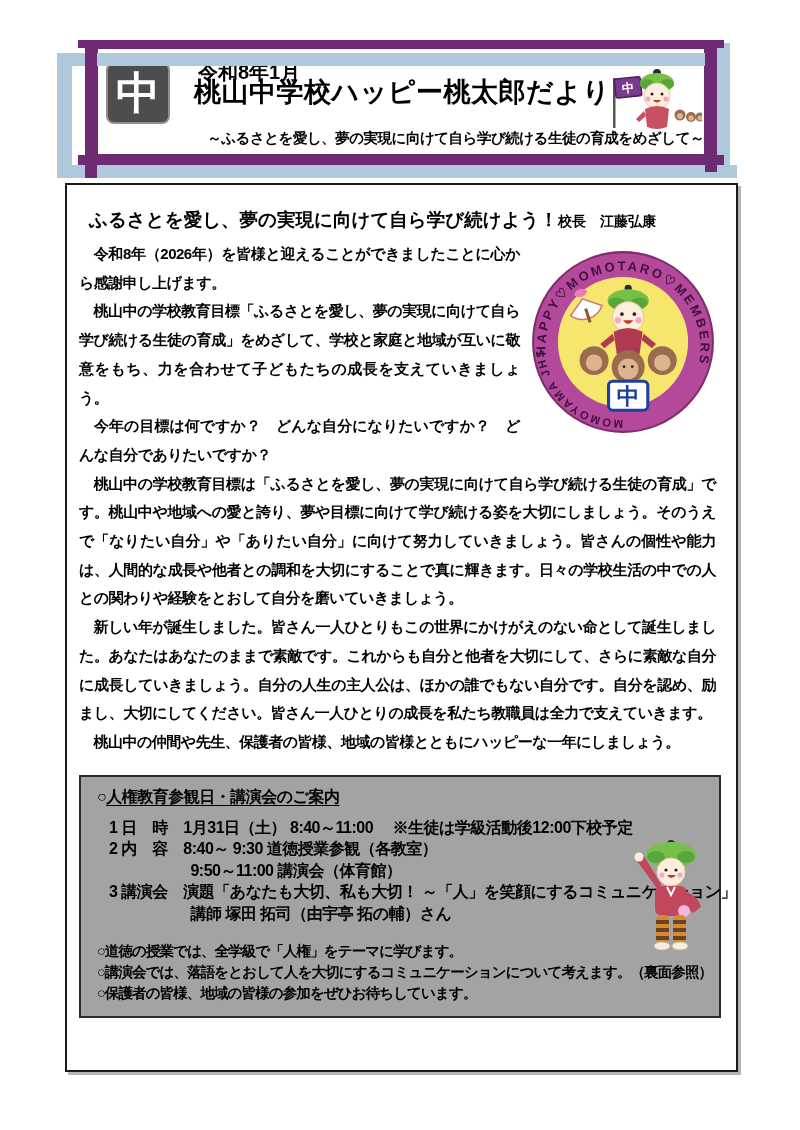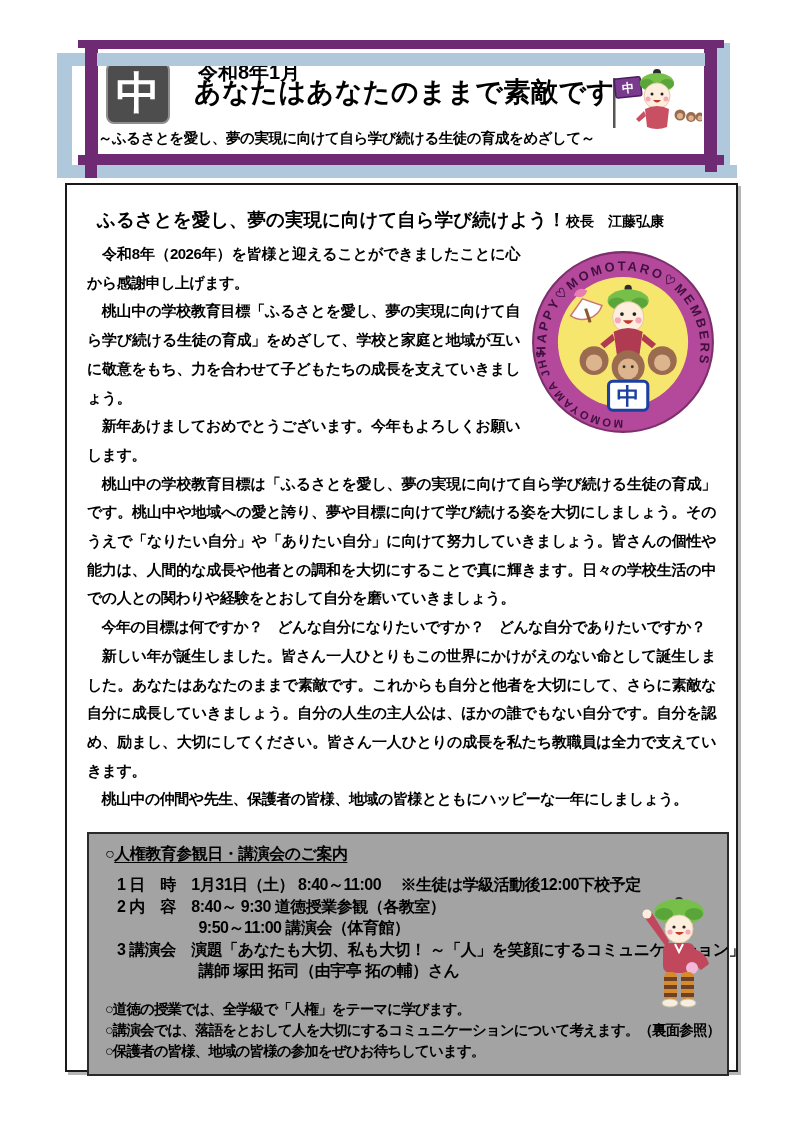--- a/index.html
+++ b/index.html
@@ -29,28 +29,28 @@
     background:#fff; border:1px solid #6e2a73; z-index:2;
   }
   .school-emblem {
     position:absolute; left:8px; top:13px; width:64px; height:62px;
     background:#4d4d4d; border:2px solid #8f8f8f; border-radius:8px;
     color:#fff; display:flex; align-items:center; justify-content:center;
     font-size:44px; line-height:1;
   }
   .banner-date  { position:absolute; left:100px; top:10px;  font-size:20px; }
   .banner-title { position:absolute; left:96px;  top:25px; font-size:27px; letter-spacing:0.5px; white-space:nowrap; }
-  .banner-subtitle { position:absolute; left:0; top:80px; width:100%; text-align:left; font-size:14.5px; letter-spacing:-0.5px; white-space:nowrap; }
+  .banner-subtitle { position:absolute; left:0; top:80px; width:100%; text-align:right; font-size:14.5px; letter-spacing:-0.5px; white-space:nowrap; }
   .banner-char { position:absolute; right:2px; top:4px; }
 
   
   .main-box {
     position:absolute; left:65px; top:183px; width:673px; height:889px;
     border:2px solid #1a1a1a; background:#fff; box-shadow:3px 3px 0 #b5b5b5;
-    padding:20px 20px 0 20px;
+    padding:20px 20px 0 12px;
   }
   .msg-head { display:flex; align-items:baseline; margin:2px 0 8px 10px; white-space:nowrap; }
   .msg-title { font-size:18.5px; }
   .msg-author { font-size:14px; }
 
   .badge-wrap { float:right; width:186px; height:188px; margin:8px 0 2px 10px; }
 
   p.body-text {
     margin:0; font-size:15px; line-height:28.7px; letter-spacing:-0.5px;
     white-space:pre-wrap; text-align:justify;
@@ -84,21 +84,21 @@
     <div class="bar b-blue blue-left"></div>
     <div class="bar b-blue blue-right"></div>
     <div class="bar b-purple purple-top"></div>
     <div class="bar b-purple purple-bottom"></div>
     <div class="bar b-purple purple-left"></div>
     <div class="bar b-purple purple-right"></div>
 
     <div class="banner-box">
       <div class="school-emblem">中</div>
       <div class="banner-date">令和8年1月</div>
-      <div class="banner-title">あなたはあなたのままで素敵です</div>
+      <div class="banner-title">桃山中学校ハッピー桃太郎だより</div>
       <div class="banner-subtitle">～ふるさとを愛し、夢の実現に向けて自ら学び続ける生徒の育成をめざして～</div>
 
       <div class="banner-char">
         <svg width="102" height="78" viewBox="0 0 102 78">
           <rect x="13" y="25" width="2.5" height="50" fill="#555"></rect>
           <g transform="rotate(-6 27 34)">
             <rect x="15" y="25" width="26" height="19" rx="2" fill="#7a3b8f" stroke="#4a1d5e" stroke-width="1.5"></rect>
             <text x="28" y="39" font-size="12" fill="#fff" text-anchor="middle" font-weight="bold">中</text>
           </g>
           <circle cx="57" cy="20" r="4" fill="#2b2b2b"></circle>
@@ -181,23 +181,22 @@
           <rect x="76" y="128" width="38" height="28" rx="4" fill="#fff" stroke="#1d3fa0" stroke-width="3"></rect>
           <text x="95" y="150" font-size="22" font-weight="bold" fill="#1d3fa0" text-anchor="middle">中</text>
         </g>
       </svg>
     </div>
 
     <p class="body-text">　令和8年（2026年）を皆様と迎えることができましたことに心から感謝申し上げます。</p>
     <p class="body-text">　桃山中の学校教育目標「ふるさとを愛し、夢の実現に向けて自ら学び続ける生徒の育成」をめざして、学校と家庭と地域が互いに敬意をもち、力を合わせて子どもたちの成長を支えていきましょう。</p>
 
 
-    <p class="body-text">　新年あけましておめでとうございます。今年もよろしくお願いします。</p>
+    <p class="body-text">　今年の目標は何ですか？　どんな自分になりたいですか？　どんな自分でありたいですか？</p>
     <p class="body-text">　桃山中の学校教育目標は「ふるさとを愛し、夢の実現に向けて自ら学び続ける生徒の育成」です。桃山中や地域への愛と誇り、夢や目標に向けて学び続ける姿を大切にしましょう。そのうえで「なりたい自分」や「ありたい自分」に向けて努力していきましょう。皆さんの個性や能力は、人間的な成長や他者との調和を大切にすることで真に輝きます。日々の学校生活の中での人との関わりや経験をとおして自分を磨いていきましょう。</p>
-    <p class="body-text">　今年の目標は何ですか？　どんな自分になりたいですか？　どんな自分でありたいですか？</p>
     <p class="body-text">　新しい年が誕生しました。皆さん一人ひとりもこの世界にかけがえのない命として誕生しました。あなたはあなたのままで素敵です。これからも自分と他者を大切にして、さらに素敵な自分に成長していきましょう。自分の人生の主人公は、ほかの誰でもない自分です。自分を認め、励まし、大切にしてください。皆さん一人ひとりの成長を私たち教職員は全力で支えていきます。</p>
     <p class="body-text">　桃山中の仲間や先生、保護者の皆様、地域の皆様とともにハッピーな一年にしましょう。</p>
 
     <div class="info-box">
       <div class="info-heading">
         <span>○</span><span class="ul">人権教育参観日・講演会のご案内</span>
       </div>
 
       <div class="schedule">
         <div class="line">1 日　時　1月31日（土） 8:40～11:00　 ※生徒は学級活動後12:00下校予定</div>

